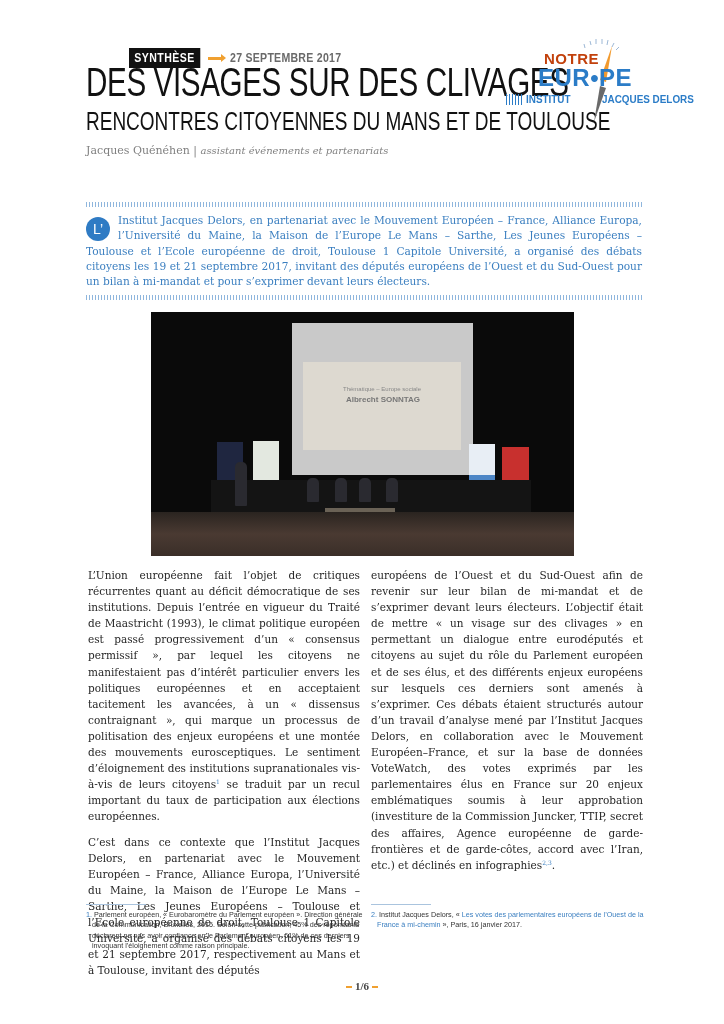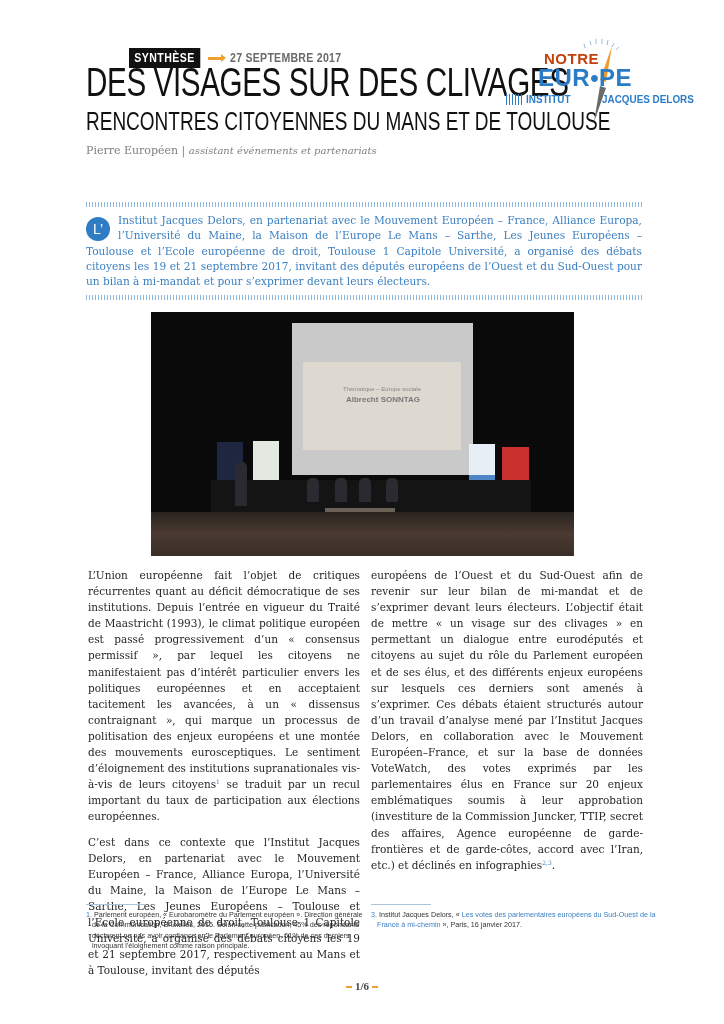--- a/index.html
+++ b/index.html
@@ -66,21 +66,21 @@
 <div class="header">
   <div class="tag-row">
     <span class="tag">SYNTHÈSE</span>
     <span class="tag-arrow"></span>
     <span class="date">27 SEPTEMBRE 2017</span>
   </div>
 </div>
 <div class="title">DES VISAGES SUR DES CLIVAGES</div>
 <div class="subtitle">RENCONTRES CITOYENNES DU MANS ET DE TOULOUSE</div>
 <div class="author">
-  <span>Pierre Européen</span>
+  <span>Jacques Quénéhen</span>
   <span>|</span>
   <span class="role">assistant événements et partenariats</span>
 </div>
 
 <div class="logo">
   <svg width="60" height="110" viewBox="0 0 60 110">
     <g stroke="#9db8d6" stroke-width="1">
       <line x1="8" y1="8" x2="9" y2="12"></line>
         <line x1="14" y1="5" x2="15" y2="9"></line>
         <line x1="20" y1="3" x2="20" y2="8"></line>
@@ -138,20 +138,20 @@
 <div class="fn-area fn-left">
   <div class="fn-rule"></div>
   <div class="fn">
     <span class="num">1.</span>
     <span>Parlement européen, « Eurobaromètre du Parlement européen ». Direction générale de la Communication, Bruxelles, 2015. Selon cette publication, 45% des répondants déclarent ne pas avoir confiance en le Parlement européen, 61% de ces derniers invoquant l’éloignement comme raison principale.</span>
   </div>
 </div>
 <div class="fn-area fn-right">
   <div class="fn-rule"></div>
   <div class="fn">
-    <span class="num">3.</span>
-    <span>Institut Jacques Delors, « </span><span class="link">Les votes des parlementaires européens du Sud-Ouest de la France à mi-chemin</span><span> », Paris, 16 janvier 2017.</span>
+    <span class="num">2.</span>
+    <span>Institut Jacques Delors, « </span><span class="link">Les votes des parlementaires européens de l’Ouest de la France à mi-chemin</span><span> », Paris, 16 janvier 2017.</span>
   </div>
 </div>
 
 <div class="pager">
   <span class="dash"></span><span>1/6</span><span class="dash"></span>
 </div>
 
 </body></html>

